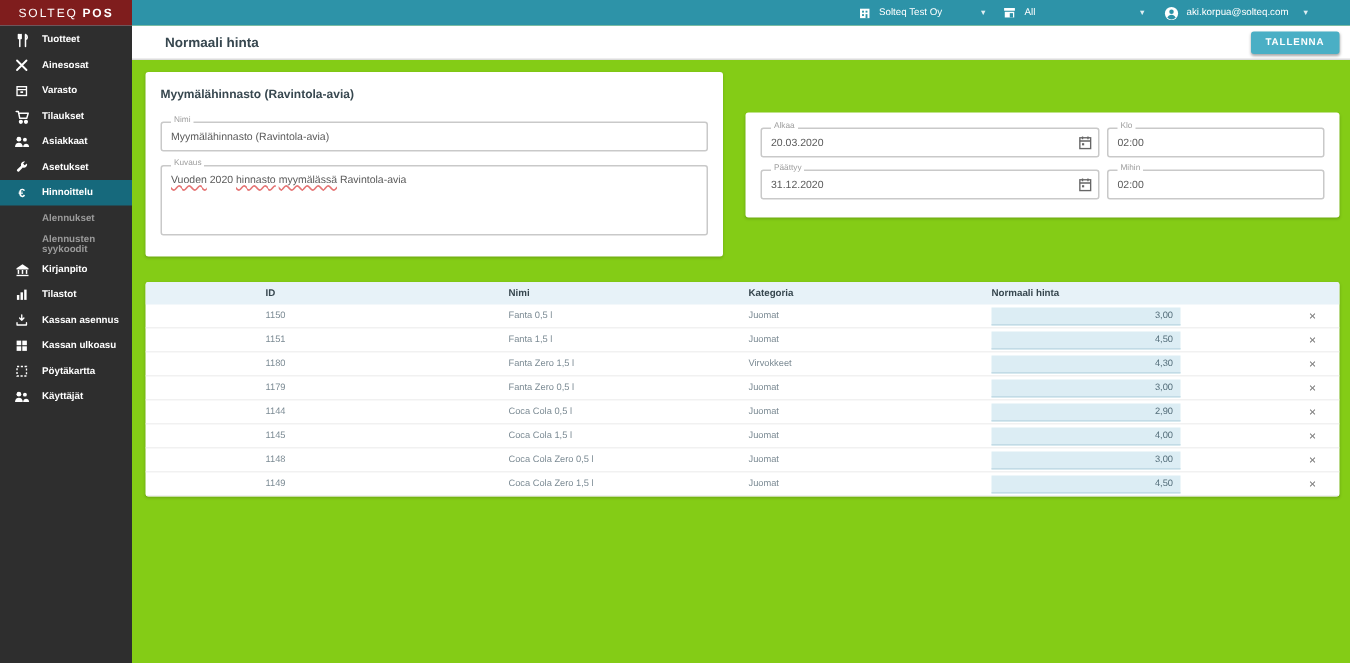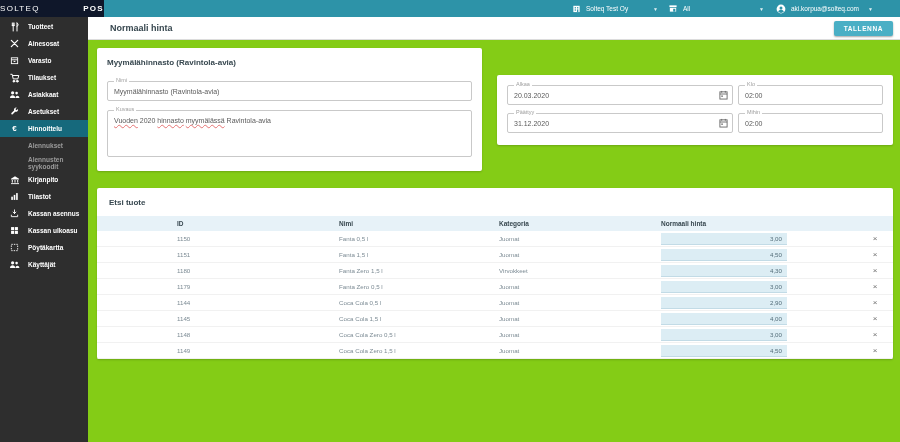--- a/index.html
+++ b/index.html
@@ -1,21 +1,21 @@
 <!DOCTYPE html>
 <html><head>
 <meta charset="utf-8">
 <style>
   * { box-sizing: border-box; margin: 0; padding: 0; }
   html,body { width:900px; height:442px; overflow:hidden; }
   body { font-family:"Liberation Sans", sans-serif; background:#ececec; position:relative; }
 
   
   .topbar { position:absolute; top:0; left:0; right:0; height:17px; background:#2d93a8; display:flex; align-items:stretch; z-index:30; }
-  .logo { width:104px; background:#0f172a; color:#fff; display:flex; align-items:center; justify-content:space-between; font-size:8px; letter-spacing:1.3px; }
+  .logo { width:88px; background:#7f1d1d; color:#fff; display:flex; align-items:center; justify-content:center; font-size:8px; letter-spacing:1.3px; }
   .logo b { margin-left:3px; }
   .topbar-right { margin-left:auto; display:flex; align-items:center; color:#fff; padding-right:6px; }
   .tb-group { display:flex; align-items:center; font-size:6.5px; }
   .tb-group .lbl { margin:0 5px; }
   .tb-caret { font-size:5px; opacity:.85; margin-left:4px; }
   .g-company { width:96px; }
   .g-company .tb-caret { margin-left:auto; margin-right:10px; }
   .g-store { width:108px; }
   .g-store .tb-caret { margin-left:auto; margin-right:12px; }
   .g-user { width:118px; }
@@ -305,21 +305,20 @@
           <div class="field">
             <span class="field-label">Mihin</span>
             <div class="field-value">02:00</div>
           </div>
         </div>
       </div>
     </div>
 
 
     <div class="card card-table">
-      <div class="card-title">Etsi tuote</div>
 
       <div class="tgrid thead">
         <div class="cell-id">ID</div>
         <div>Nimi</div>
         <div>Kategoria</div>
         <div>Normaali hinta</div>
         <div></div>
       </div>
 
       <div class="tgrid trow">

